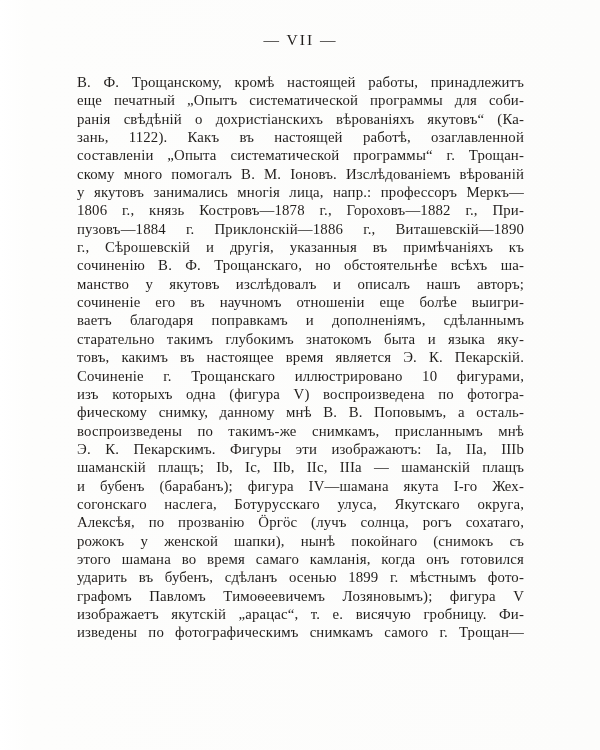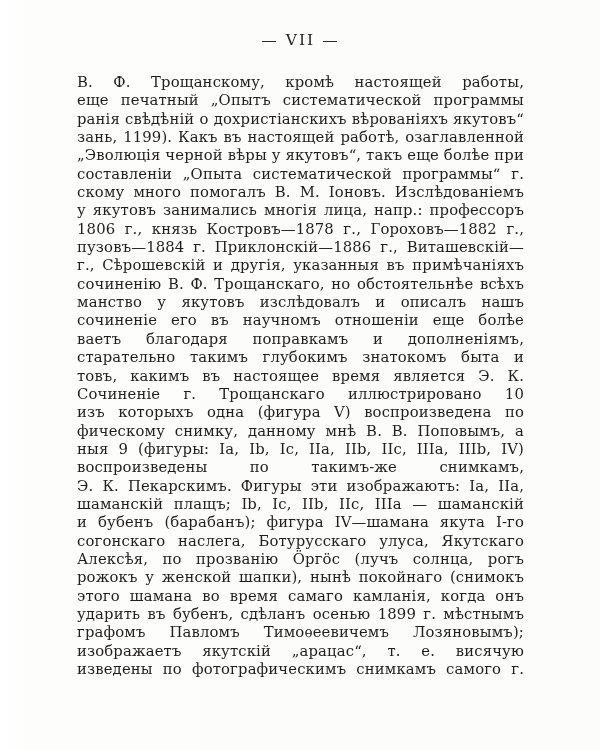--- a/index.html
+++ b/index.html
@@ -11,20 +11,21 @@
     height: 750px;
     background: #ffffff;
     font-family: "DejaVu Serif", "Liberation Serif", serif;
   }
   .page {
     position: relative;
     width: 600px;
     height: 750px;
     background: linear-gradient(90deg, #ffffff 0px, #fdfdfc 28px, #fcfcfb 100%);
     overflow: hidden;
+    font-family: Liberation Serif, serif;
   }
   .running-head {
     position: absolute;
     top: 31px;
     left: 77px;
     width: 447px;
     text-align: center;
     font-size: 15.5px;
     letter-spacing: 2px;
     color: #211e1c;
@@ -49,38 +50,36 @@
 </style>
 </head>
 <body>
 
 <div class="page">
   <div class="running-head">— VII —</div>
   <div class="text-block">
       <div class="line">В. Ф. Трощанскому, кромѣ настоящей работы, принадлежитъ</div>
       <div class="line">еще печатный „Опытъ систематической программы для соби-</div>
       <div class="line">ранія свѣдѣній о дохристіанскихъ вѣрованіяхъ якутовъ“ (Ка-</div>
-      <div class="line">зань, 1199). Какъ въ настоящей работѣ, озаглавленной</div>
-      <div class="line">„Эволюція черной вѣры у якутовъ“, такъ еще болѣе при</div>
+      <div class="line">зань, 1122). Какъ въ настоящей работѣ, озаглавленной</div>
       <div class="line">составленіи „Опыта систематической программы“ г. Трощан-</div>
       <div class="line">скому много помогалъ В. М. Іоновъ. Изслѣдованіемъ вѣрованій</div>
       <div class="line">у якутовъ занимались многія лица, напр.: профессоръ Меркъ—</div>
       <div class="line">1806 г., князь Костровъ—1878 г., Гороховъ—1882 г., При-</div>
       <div class="line">пузовъ—1884 г. Приклонскій—1886 г., Виташевскій—1890</div>
       <div class="line">г., Сѣрошевскій и другія, указанныя въ примѣчаніяхъ къ</div>
       <div class="line">сочиненію В. Ф. Трощанскаго, но обстоятельнѣе всѣхъ ша-</div>
       <div class="line">манство у якутовъ изслѣдовалъ и описалъ нашъ авторъ;</div>
       <div class="line">сочиненіе его въ научномъ отношеніи еще болѣе выигри-</div>
       <div class="line">ваетъ благодаря поправкамъ и дополненіямъ, сдѣланнымъ</div>
       <div class="line">старательно такимъ глубокимъ знатокомъ быта и языка яку-</div>
       <div class="line">товъ, какимъ въ настоящее время является Э. К. Пекарскій.</div>
       <div class="line">Сочиненіе г. Трощанскаго иллюстрировано 10 фигурами,</div>
       <div class="line">изъ которыхъ одна (фигура V) воспроизведена по фотогра-</div>
       <div class="line">фическому снимку, данному мнѣ В. В. Поповымъ, а осталь-</div>
-      <div class="line">ныя 9 (фигуры: Ia, Ib, Ic, IIa, IIb, IIc, IIIa, IIIb, IV)</div>
       <div class="line">воспроизведены по такимъ-же снимкамъ, присланнымъ мнѣ</div>
       <div class="line">Э. К. Пекарскимъ. Фигуры эти изображаютъ: Ia, IIa, IIIb</div>
       <div class="line">шаманскій плащъ; Ib, Ic, IIb, IIc, IIIa — шаманскій плащъ</div>
       <div class="line">и бубенъ (барабанъ); фигура IV—шамана якута I-го Жех-</div>
       <div class="line">согонскаго наслега, Ботурусскаго улуса, Якутскаго округа,</div>
       <div class="line">Алексѣя, по прозванію Öргöс (лучъ солнца, рогъ сохатаго,</div>
       <div class="line">рожокъ у женской шапки), нынѣ покойнаго (снимокъ съ</div>
       <div class="line">этого шамана во время самаго камланія, когда онъ готовился</div>
       <div class="line">ударить въ бубенъ, сдѣланъ осенью 1899 г. мѣстнымъ фото-</div>
       <div class="line">графомъ Павломъ Тимоѳеевичемъ Лозяновымъ); фигура V</div>

